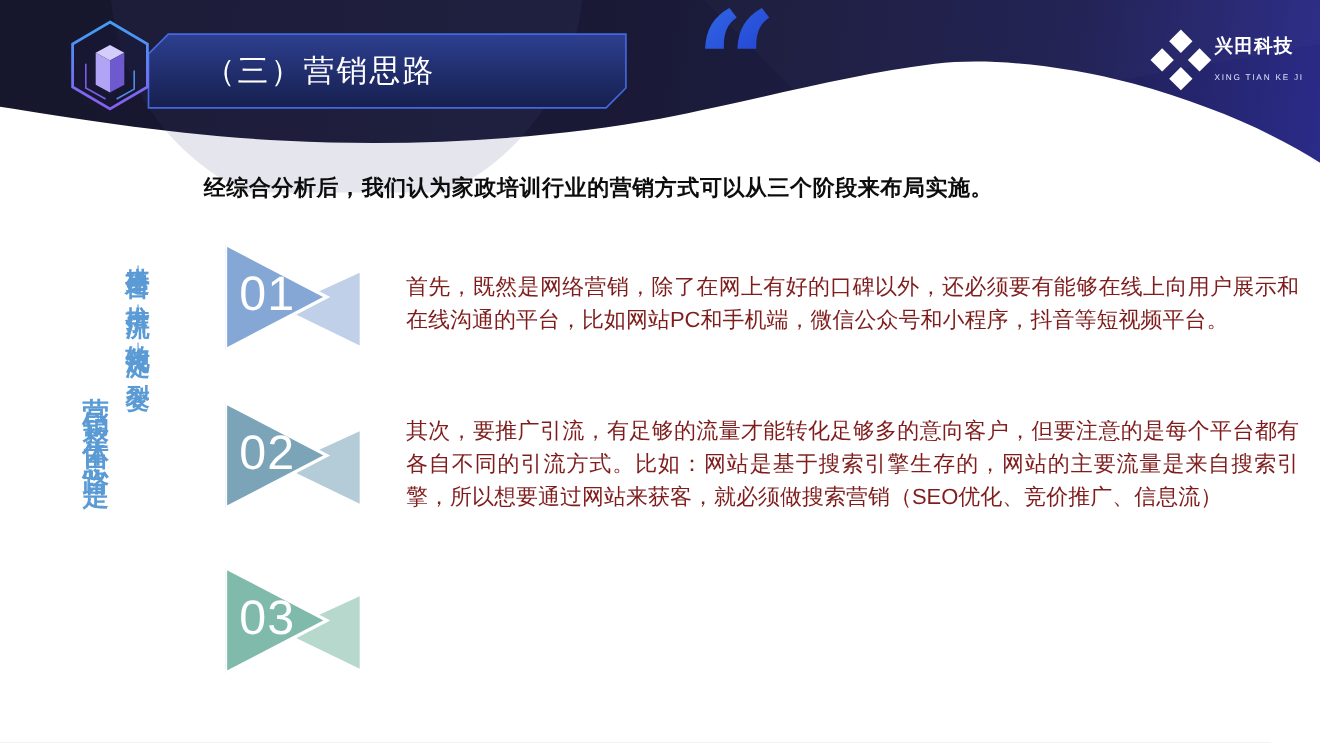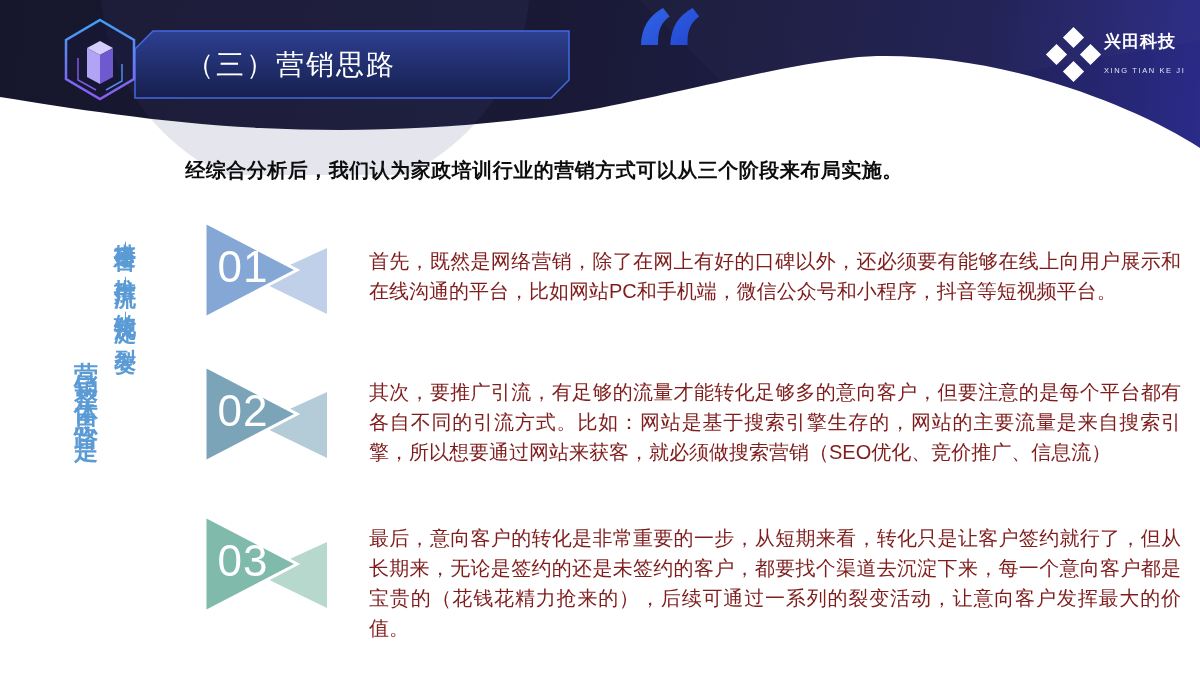--- a/index.html
+++ b/index.html
@@ -127,15 +127,14 @@
     <text class="step-num" x="38" y="60" text-anchor="middle">02</text>
   </svg>
   <svg class="abs step-marker m3" viewBox="0 0 128 96">
     <polygon class="tri-light" points="52,58 122,26 122,92" fill="#B7D8CC"></polygon>
     <polygon class="tri-big" points="0,0 0,96 92,48" stroke="#ffffff" stroke-width="3" fill="#7FBAAB"></polygon>
     <text class="step-num" x="38" y="60" text-anchor="middle">03</text>
   </svg>
 
   <div class="abs step-text t1">首先，既然是网络营销，除了在网上有好的口碑以外，还必须要有能够在线上向用户展示和在线沟通的平台，比如网站PC和手机端，微信公众号和小程序，抖音等短视频平台。</div>
   <div class="abs step-text t2">其次，要推广引流，有足够的流量才能转化足够多的意向客户，但要注意的是每个平台都有各自不同的引流方式。比如：网站是基于搜索引擎生存的，网站的主要流量是来自搜索引擎，所以想要通过网站来获客，就必须做搜索营销（SEO优化、竞价推广、信息流）</div>
-  <div class="abs step-text t3">最后，意向客户的转化是非常重要的一步，从短期来看，转化只是让客户签约就行了，但从长期来，无论是签约的还是未签约的客户，都要找个渠道去沉淀下来，每一个意向客户都是宝贵的（花钱花精力抢来的），后续可通过一系列的裂变活动，让意向客户发挥最大的价值。</div>
 
 </div>
 
 </body></html>

